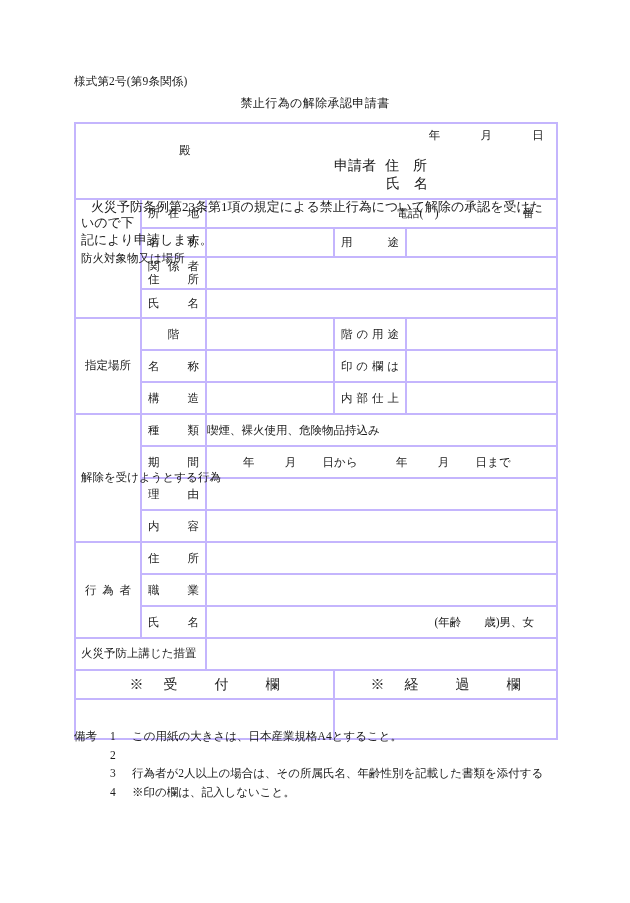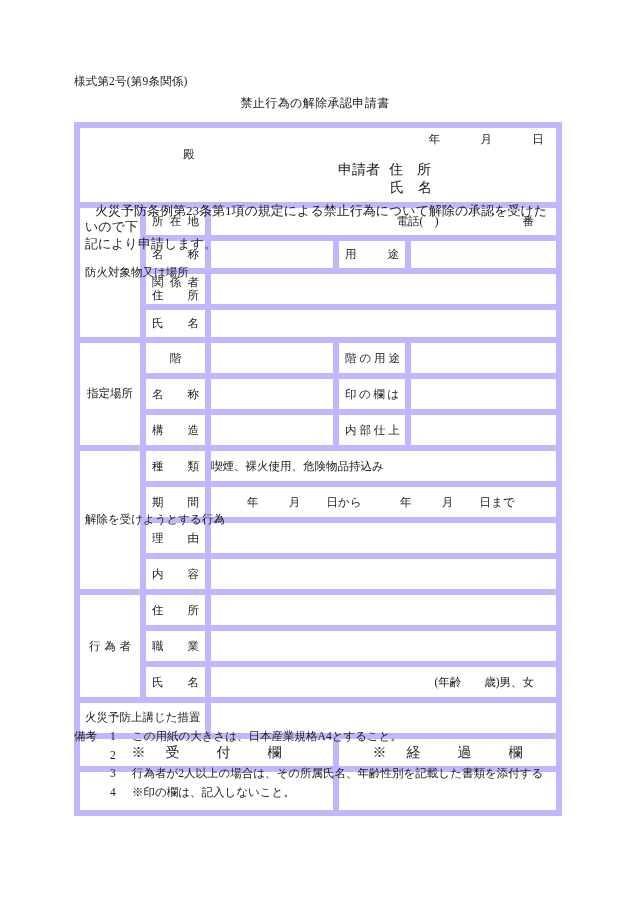--- a/index.html
+++ b/index.html
@@ -45,21 +45,21 @@
   .form-table {
     position: absolute;
     left: 74px;
     top: 122px;
     width: 482px;
     border-collapse: collapse;
     table-layout: fixed;
     font-size: 11.5px;
   }
   .form-table td {
-    border: 6px solid #c4b5fd;
+    border: 2px solid #c4b5fd;
     padding: 0;
     vertical-align: middle;
     line-height: 1.25;
   }
   .lbl {
     text-align: center;
     font-size: 11.5px;
     white-space: nowrap;
   }
   .spread {

